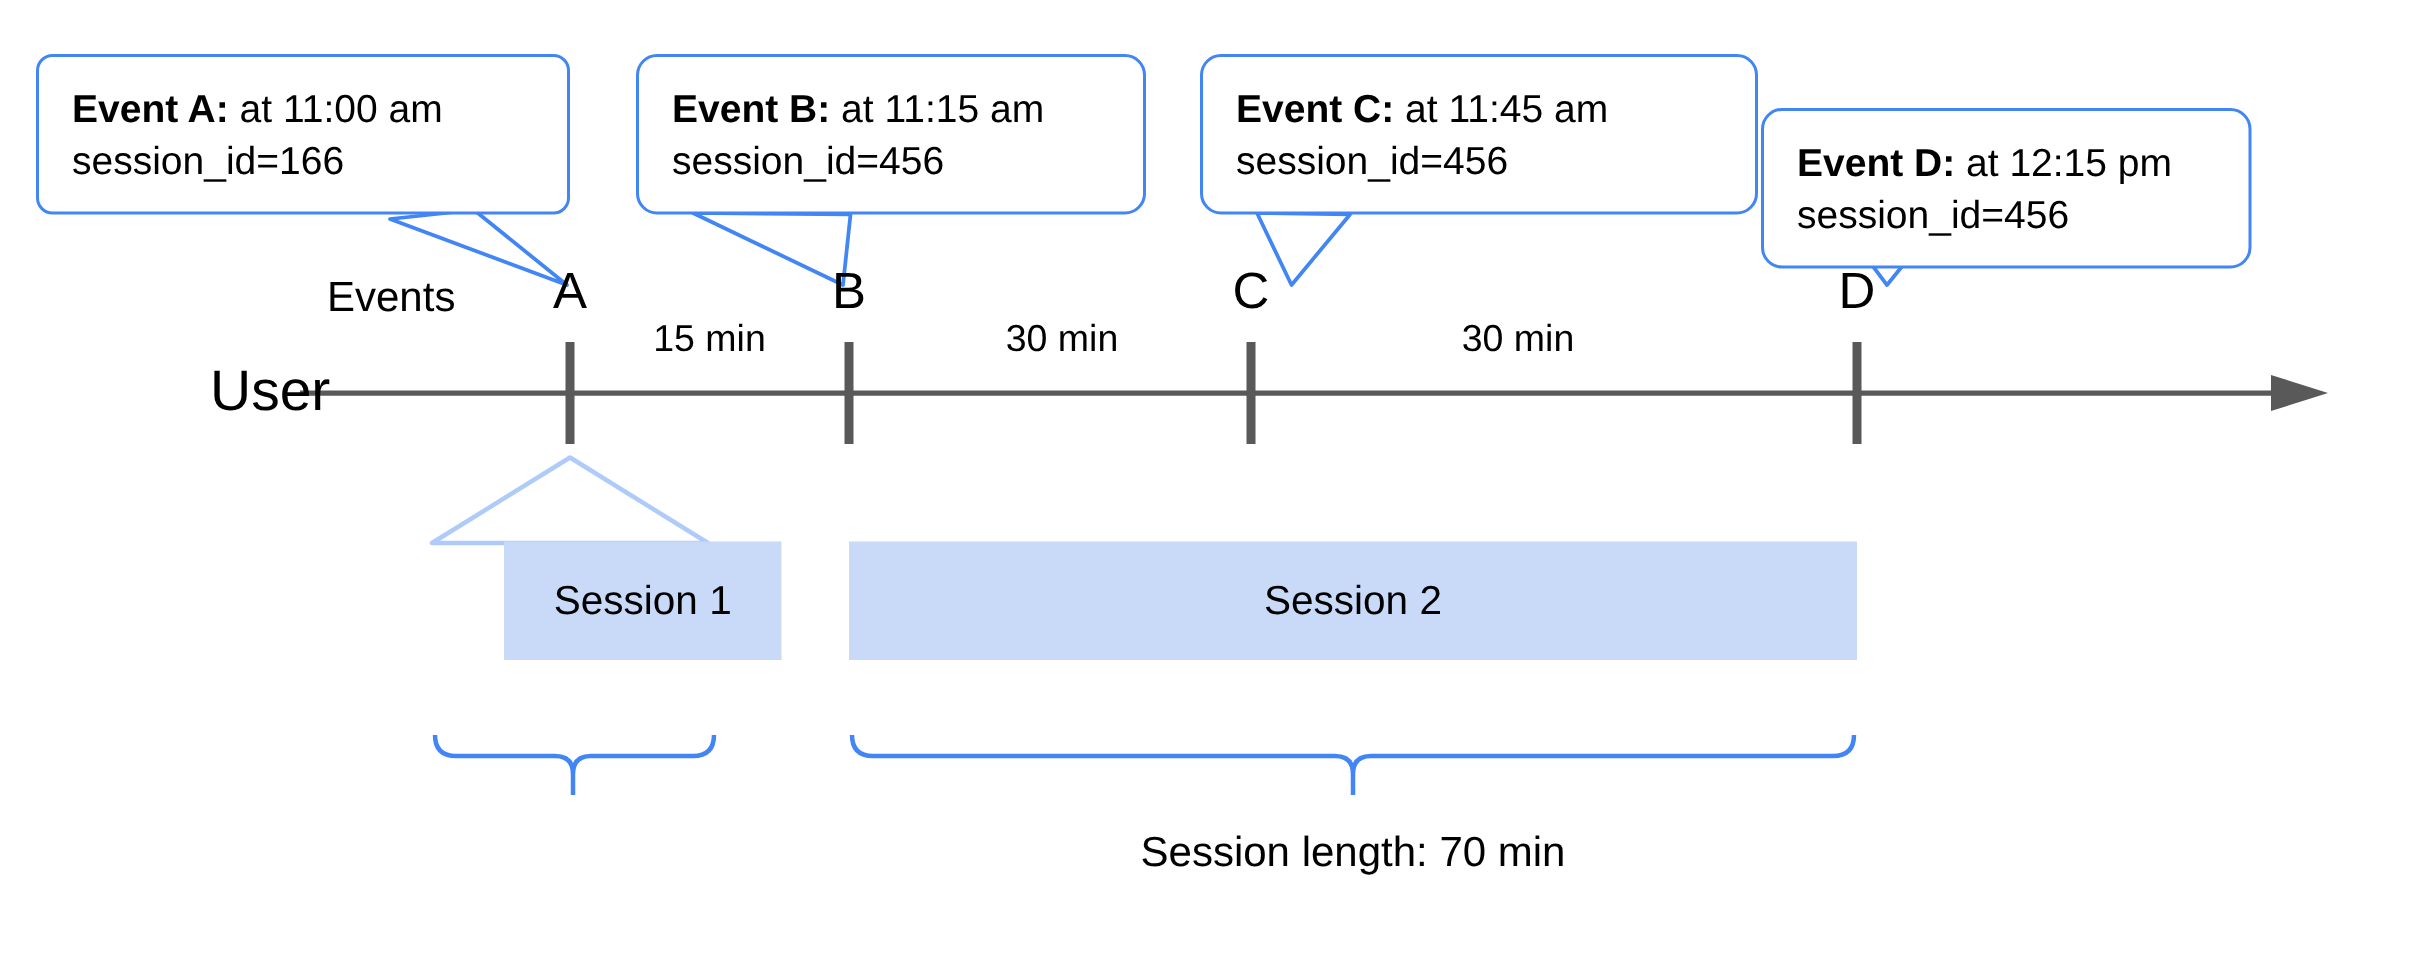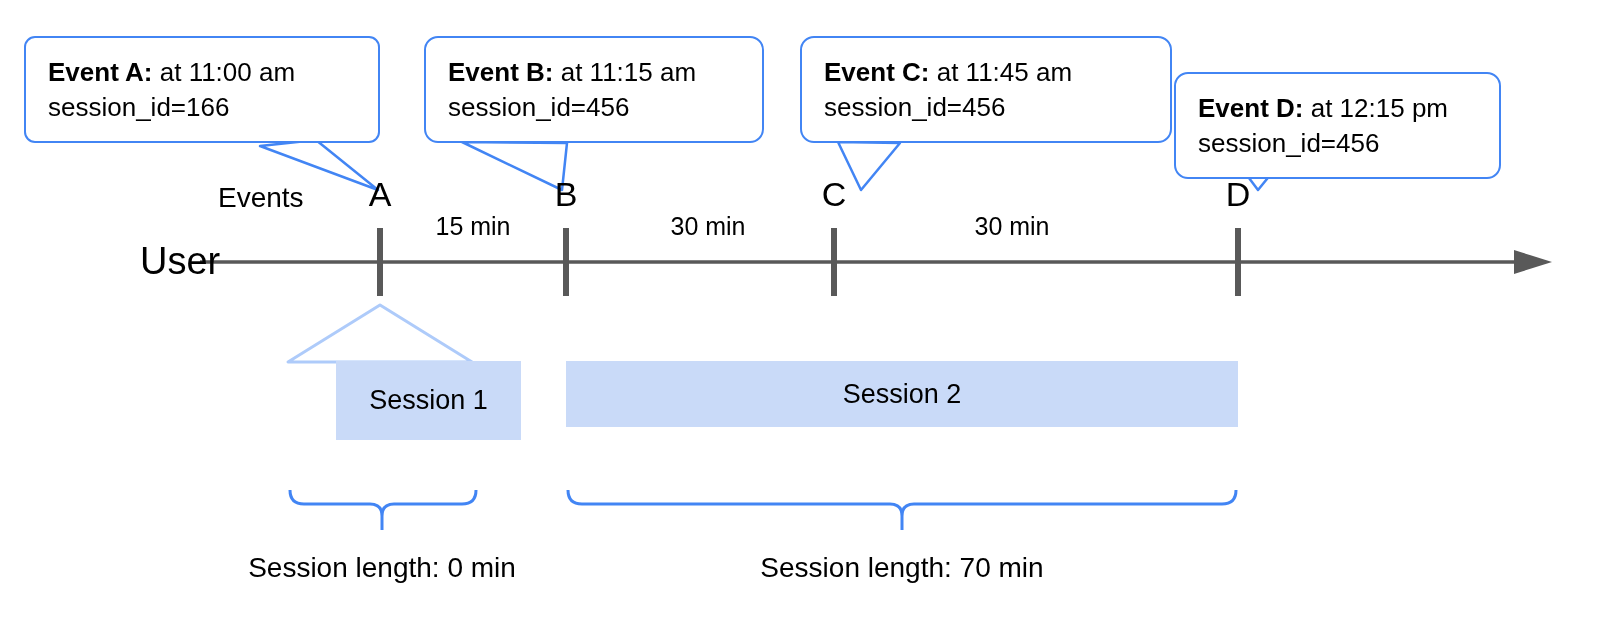--- a/index.html
+++ b/index.html
@@ -181,20 +181,19 @@
   <div class="evt-letter" style="left:834px; top:175px;">C</div>
   <div class="evt-letter" style="left:1238px; top:175px;">D</div>
 
   <div class="gap-label" style="left:473px; top:212px;">15 min</div>
   <div class="gap-label" style="left:708px; top:212px;">30 min</div>
   <div class="gap-label" style="left:1012px; top:212px;">30 min</div>
 
   <div class="session-bar" style="left:288px; top:361px; width:185px; height:79px;margin-left:48px;">
     <span>Session 1</span>
   </div>
-  <div class="session-bar" style="left:566px; top:361px; width:672px; height:66px;">
+  <div class="session-bar" style="left:566px; top:361px; width:672px; height:79px;">
     <span>Session 2</span>
   </div>
 
-  <div class="brace-label" style="left:382px; top:552px;">Session length: 0 min</div>
   <div class="brace-label" style="left:902px; top:552px;">Session length: 70 min</div>
 
 </div>
 
 </body></html>

